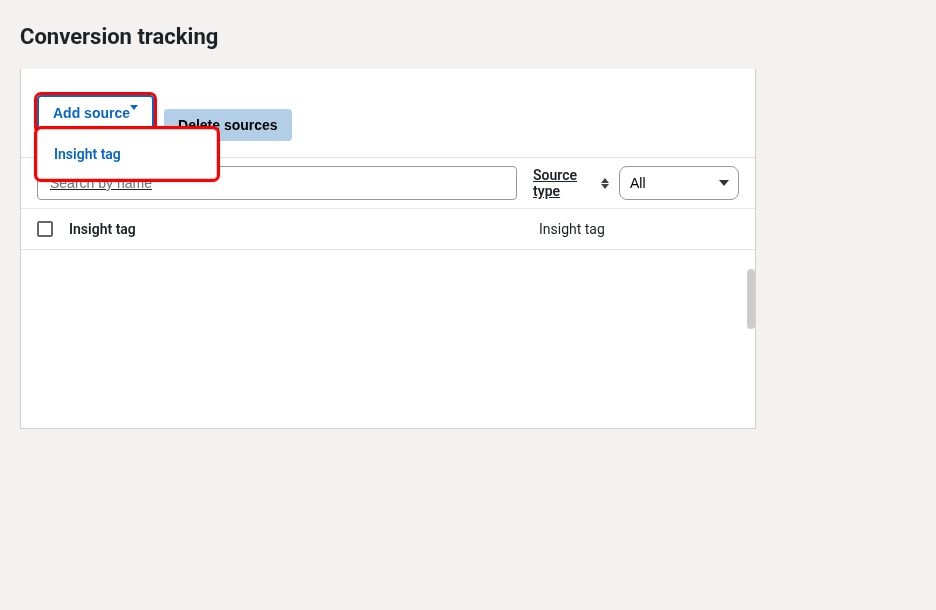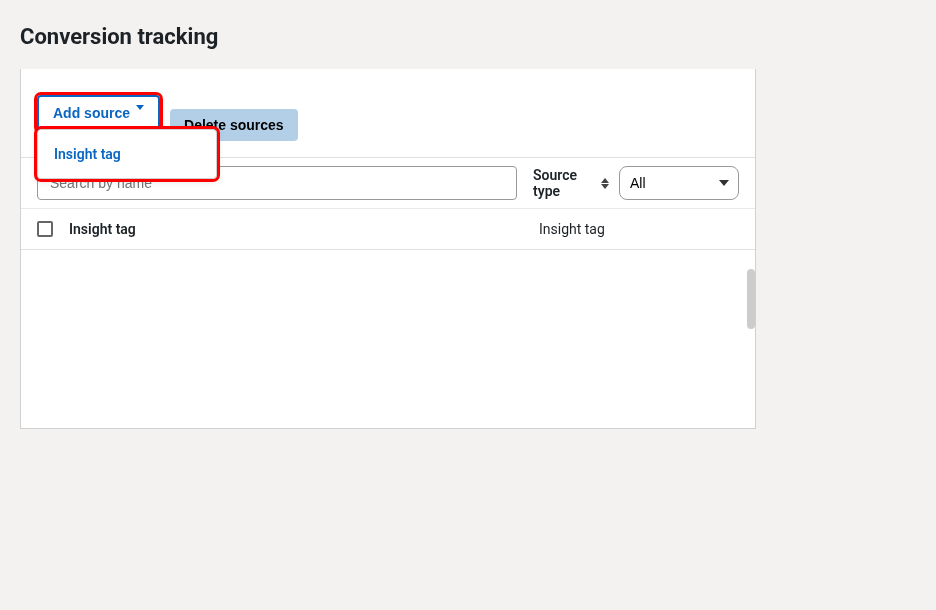--- a/index.html
+++ b/index.html
@@ -58,21 +58,20 @@
     .toolbar {
       display: flex;
       align-items: center;
       gap: 10px;
       padding: 0 16px 16px 16px;
       position: relative;
     }
     .add-source-btn {
       display: flex;
       align-items: flex-start;
-      gap: 6px;
       padding: 8px 14px;
       border: 2px solid #0a66c2;
       border-radius: 4px;
       background: white;
       color: #0a66c2;
       font-weight: 600;
       font-size: 14px;
       cursor: pointer;
       outline: 3px solid red;
       outline-offset: 0px;
@@ -118,20 +117,21 @@
       font-weight: 600;
       font-size: 14px;
     }
     .filter-row {
       display: flex;
       align-items: center;
       padding: 8px 16px;
       gap: 16px;
       border-top: 1px solid #e0e0e0;
       background: white;
+      text-decoration: underline;
     }
     .search-input {
       flex: 0 0 480px;
       padding: 8px 12px;
       border: 1px solid #999;
       border-radius: 4px;
       font-size: 14px;
       color: #999;
       outline: none;
     }

